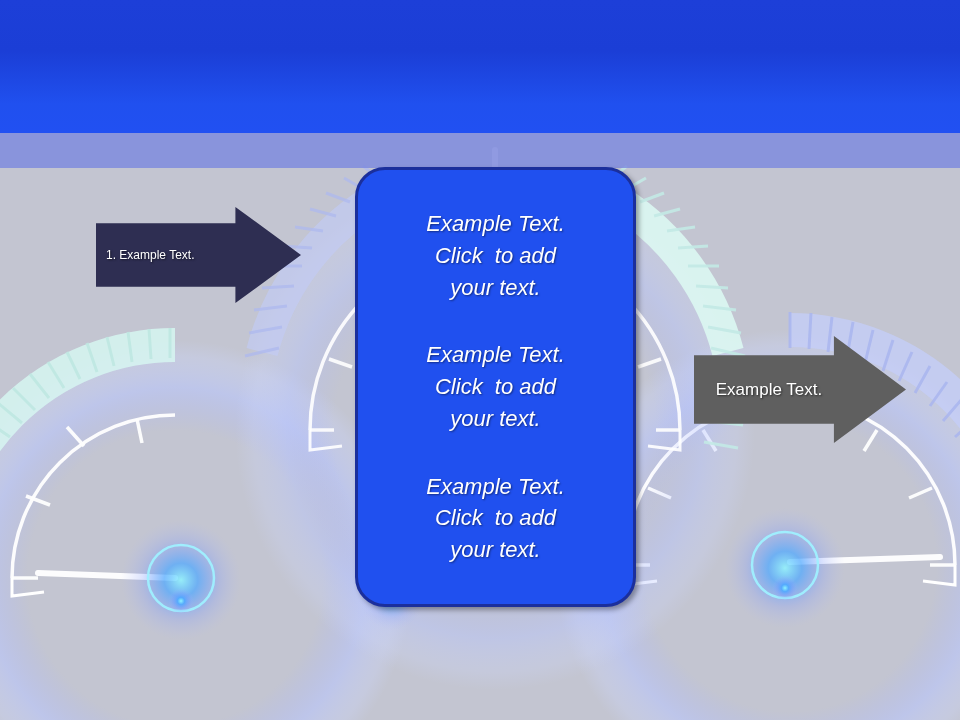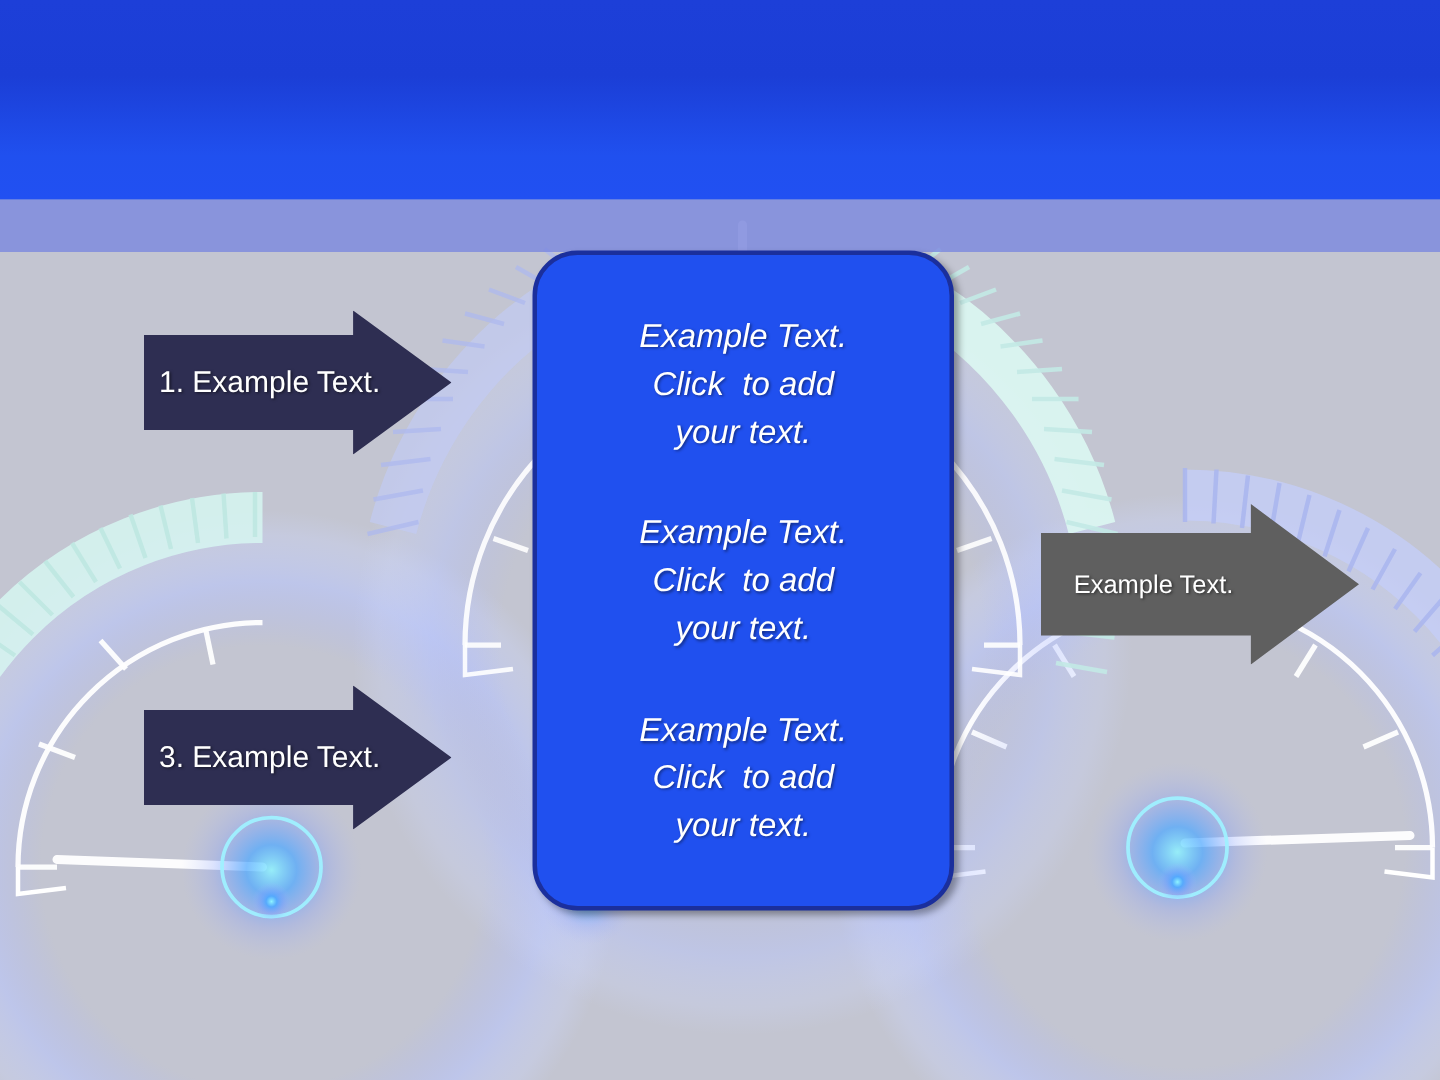--- a/index.html
+++ b/index.html
@@ -45,21 +45,21 @@
   .arrow-left .shape{
     position:absolute;inset:0;
     background:#2e2e52;
     -webkit-clip-path:polygon(0 17%,68% 17%,68% 0,100% 50%,68% 100%,68% 83%,0 83%);
     clip-path:polygon(0 17%,68% 17%,68% 0,100% 50%,68% 100%,68% 83%,0 83%);
     filter:drop-shadow(2px 2px 2px rgba(0,0,0,.45));
   }
   .arrow-left .lbl{
     position:absolute;left:10px;top:0;width:150px;height:96px;
     display:flex;align-items:center;justify-content:flex-start;
-    color:#ffffff;font-size:20px;
+    color:#ffffff;font-size:12px;
     text-shadow:1px 1px 2px rgba(0,0,0,.55);
     z-index:2;
   }
   #arrow-1{left:96px;top:207px;}
   #arrow-2{left:96px;top:333px;}
   #arrow-3{left:96px;top:457px;}
 
   
   #arrow-out{
     position:absolute;left:694px;top:336px;width:212px;height:107px;z-index:6;
@@ -278,24 +278,20 @@
   <div class="subband"></div>
   <div class="title-text">
     <span class="title-strong">Process</span>
       <span class="title-rest"> – Your Title Text Here</span>
   </div>
 
   <div class="arrow-left" id="arrow-1">
     <div class="shape"></div>
     <div class="lbl">1. Example Text.</div>
   </div>
-  <div class="arrow-left" id="arrow-3">
-    <div class="shape"></div>
-    <div class="lbl">3. Example Text.</div>
-  </div>
 
   <div id="center-panel">
     <div class="block">
       <span class="ln">Example Text.</span>
       <span class="ln">Click  to add</span>
       <span class="ln">your text.</span>
     </div>
     <div class="block">
       <span class="ln">Example Text.</span>
       <span class="ln">Click  to add</span>

